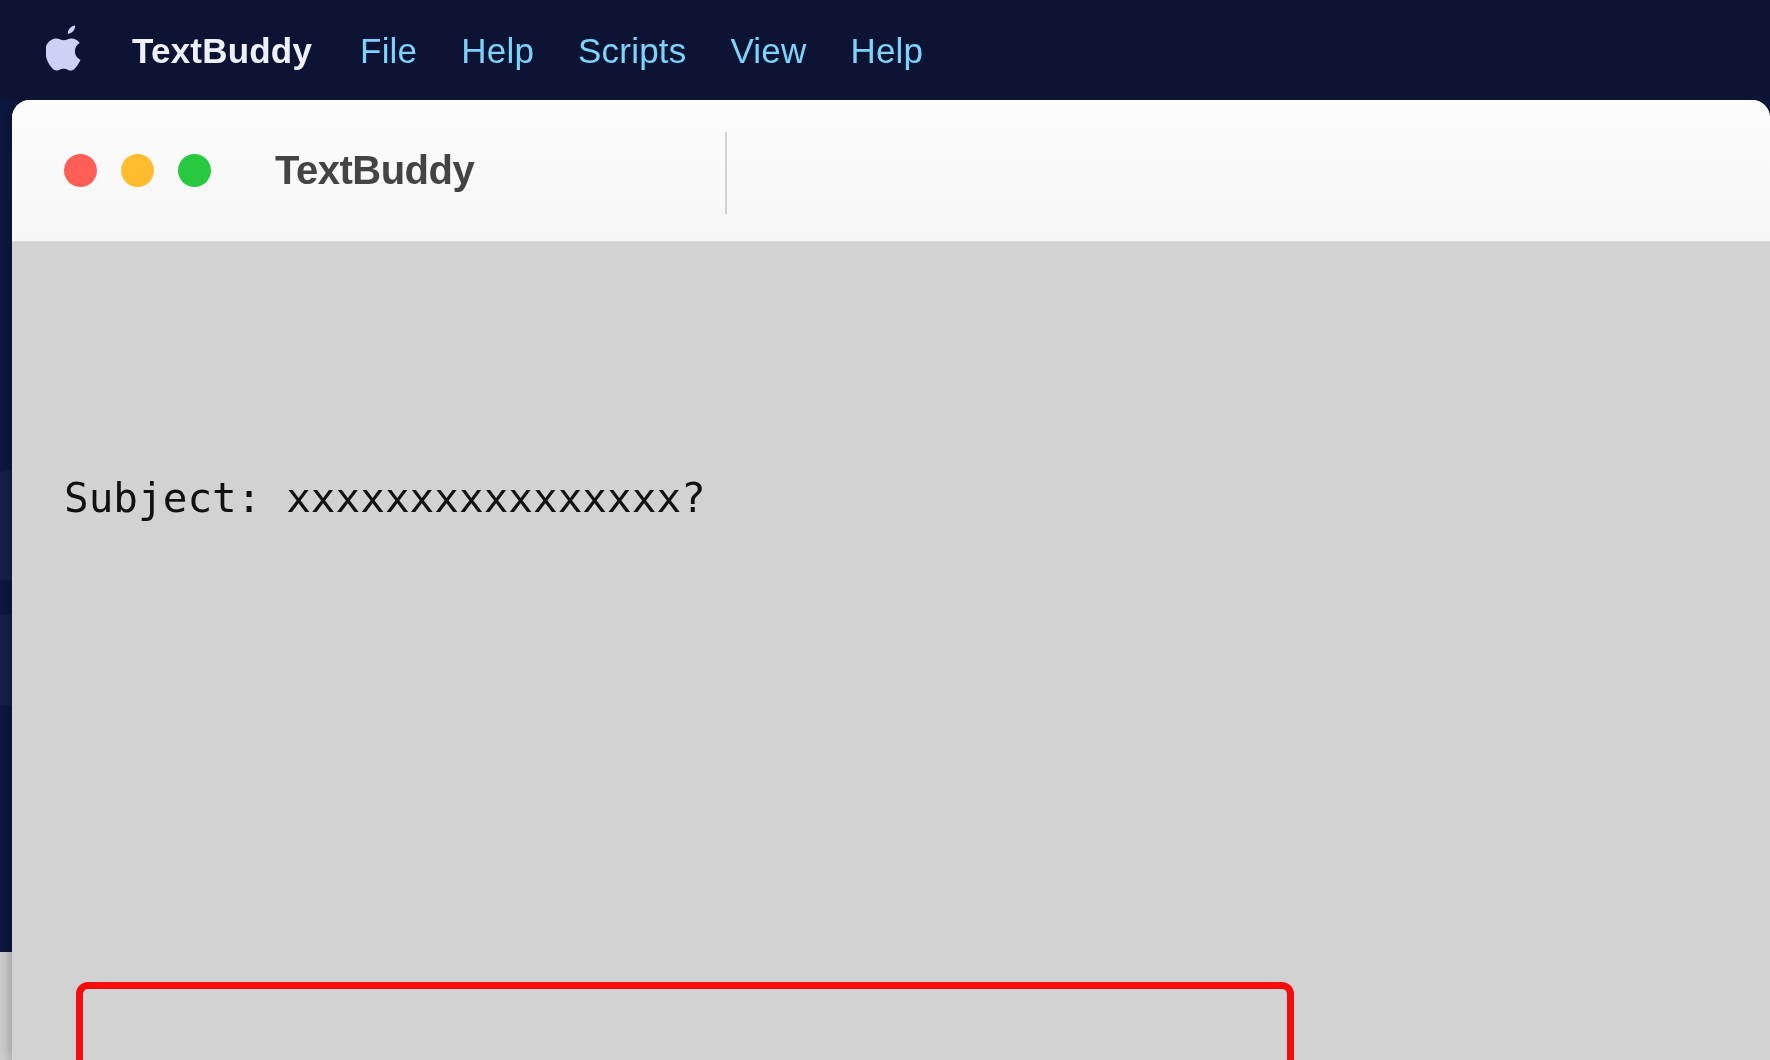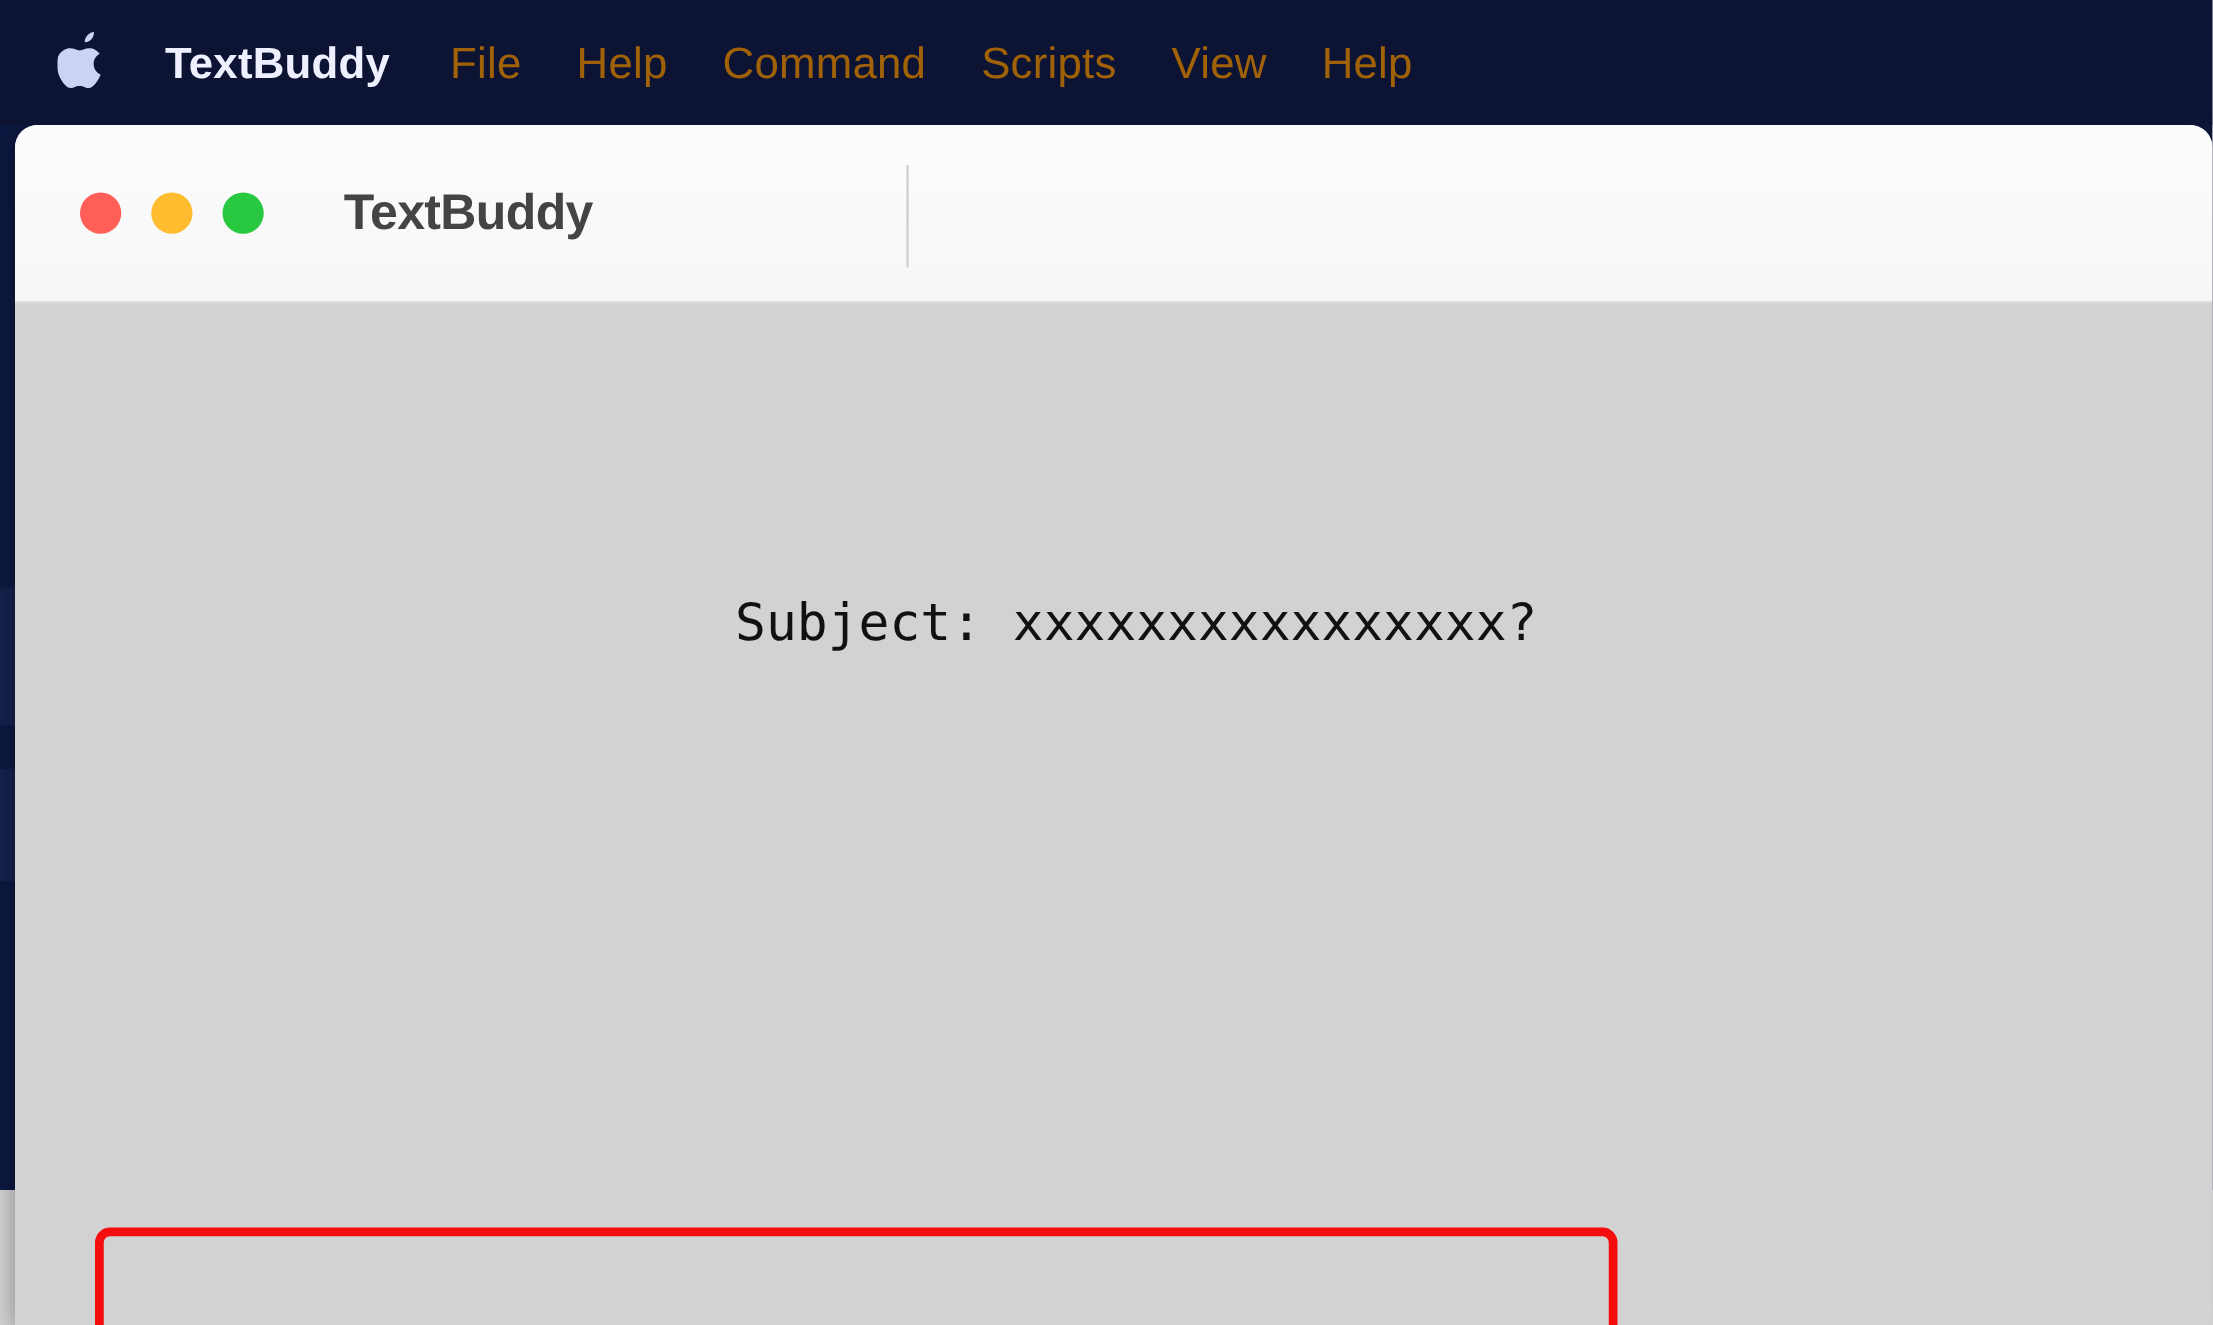--- a/index.html
+++ b/index.html
@@ -38,21 +38,21 @@
     width: 46px;
     height: 56px;
     display: flex;
     align-items: center;
     justify-content: center;
     margin-right: 42px;
   }
   #apple-logo svg { display: block; }
 
   .menu-item {
-    color: #a16207;
+    color: #7dd3fc;
     font-size: 35px;
     font-family: "Liberation Sans", sans-serif;
     letter-spacing: 0.2px;
     padding: 6px 22px;
     white-space: nowrap;
     line-height: 1;
   }
   .menu-item.app-name {
     font-weight: bold;
     color: #eef0ff;
@@ -129,21 +129,20 @@
     background: #d2d2d2;
   }
 
   
   #doc-area {
     position: relative;
     height: 818px;
     background: #d2d2d2;
     padding: 56px 16px 0 0;
     overflow: hidden;
-    text-align: center;
   }
 
   #doc-lines {
     font-family: "DejaVu Sans Mono", "Liberation Mono", monospace;
     font-size: 41px;
     line-height: 80px;
     color: #111111;
     white-space: pre;
     padding-left: 52px;
   }
@@ -176,21 +175,20 @@
     <div id="apple-logo">
       <svg width="42" height="52" viewBox="0 0 24 28" aria-hidden="true">
         <path fill="#ccd2f5" d="M15.6 3.2c.7-.9 1.2-2 1-3.2-1 .05-2.3.7-3 1.6-.7.8-1.3 2-1.1 3.1 1.2.1 2.4-.6 3.1-1.5z"></path>
         <path fill="#ccd2f5" d="M19.7 19.6c-.5 1.2-.8 1.7-1.5 2.8-1 1.5-2.4 3.3-4.1 3.3-1.5 0-1.9-1-4-1-2.1 0-2.5 1-4 1-1.7 0-3-1.6-4-3.1-2.8-4.3-3.1-9.4-1.4-12.1 1.2-1.9 3.2-3 5-3 1.9 0 3 1 4.5 1 1.4 0 2.3-1 4.5-1 1.7 0 3.4.9 4.6 2.5-4.1 2.2-3.4 8 .4 9.6z"></path>
       </svg>
     </div>
 
     <div class="menu-item app-name">TextBuddy</div>
     <div class="menu-item">File</div>
     <div class="menu-item">Help</div>
-    <div class="menu-item">Command</div>
     <div class="menu-item">Scripts</div>
     <div class="menu-item">View</div>
     <div class="menu-item">Help</div>
   </div>
 
   <div class="bg-window-sliver" id="bg-sliver-a"></div>
   <div class="bg-window-sliver" id="bg-sliver-b"></div>
 
   <div id="app-window">
 

